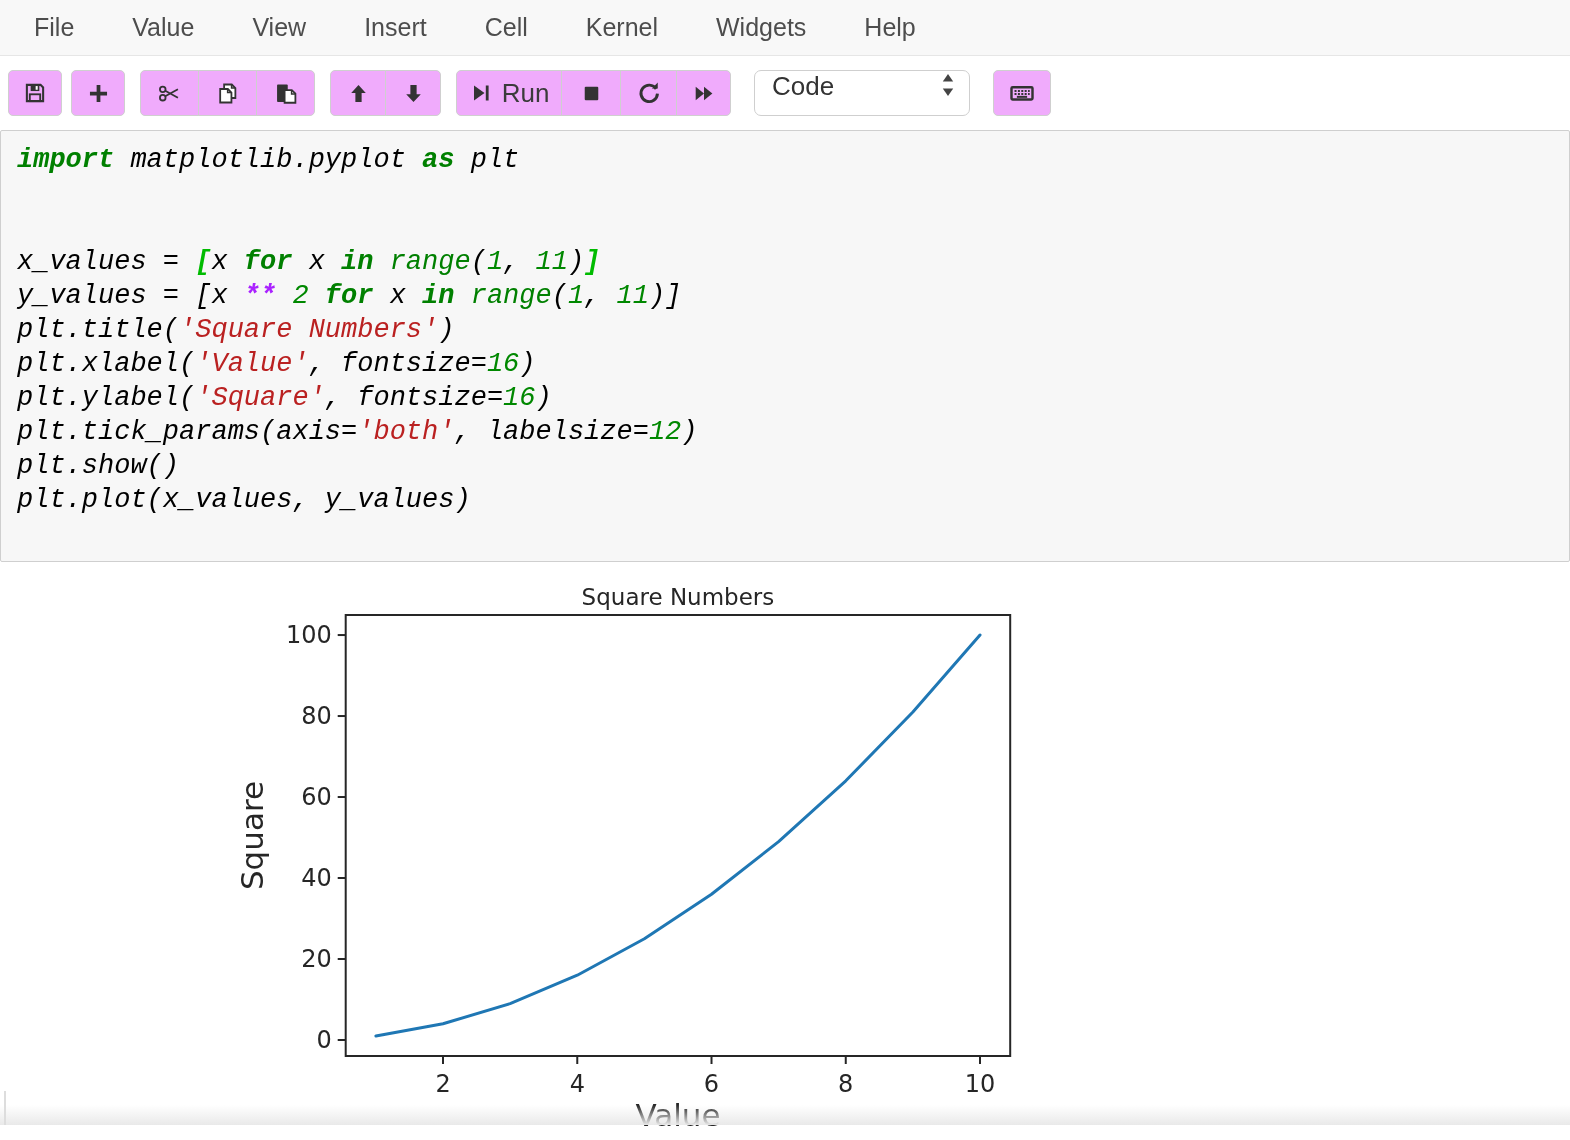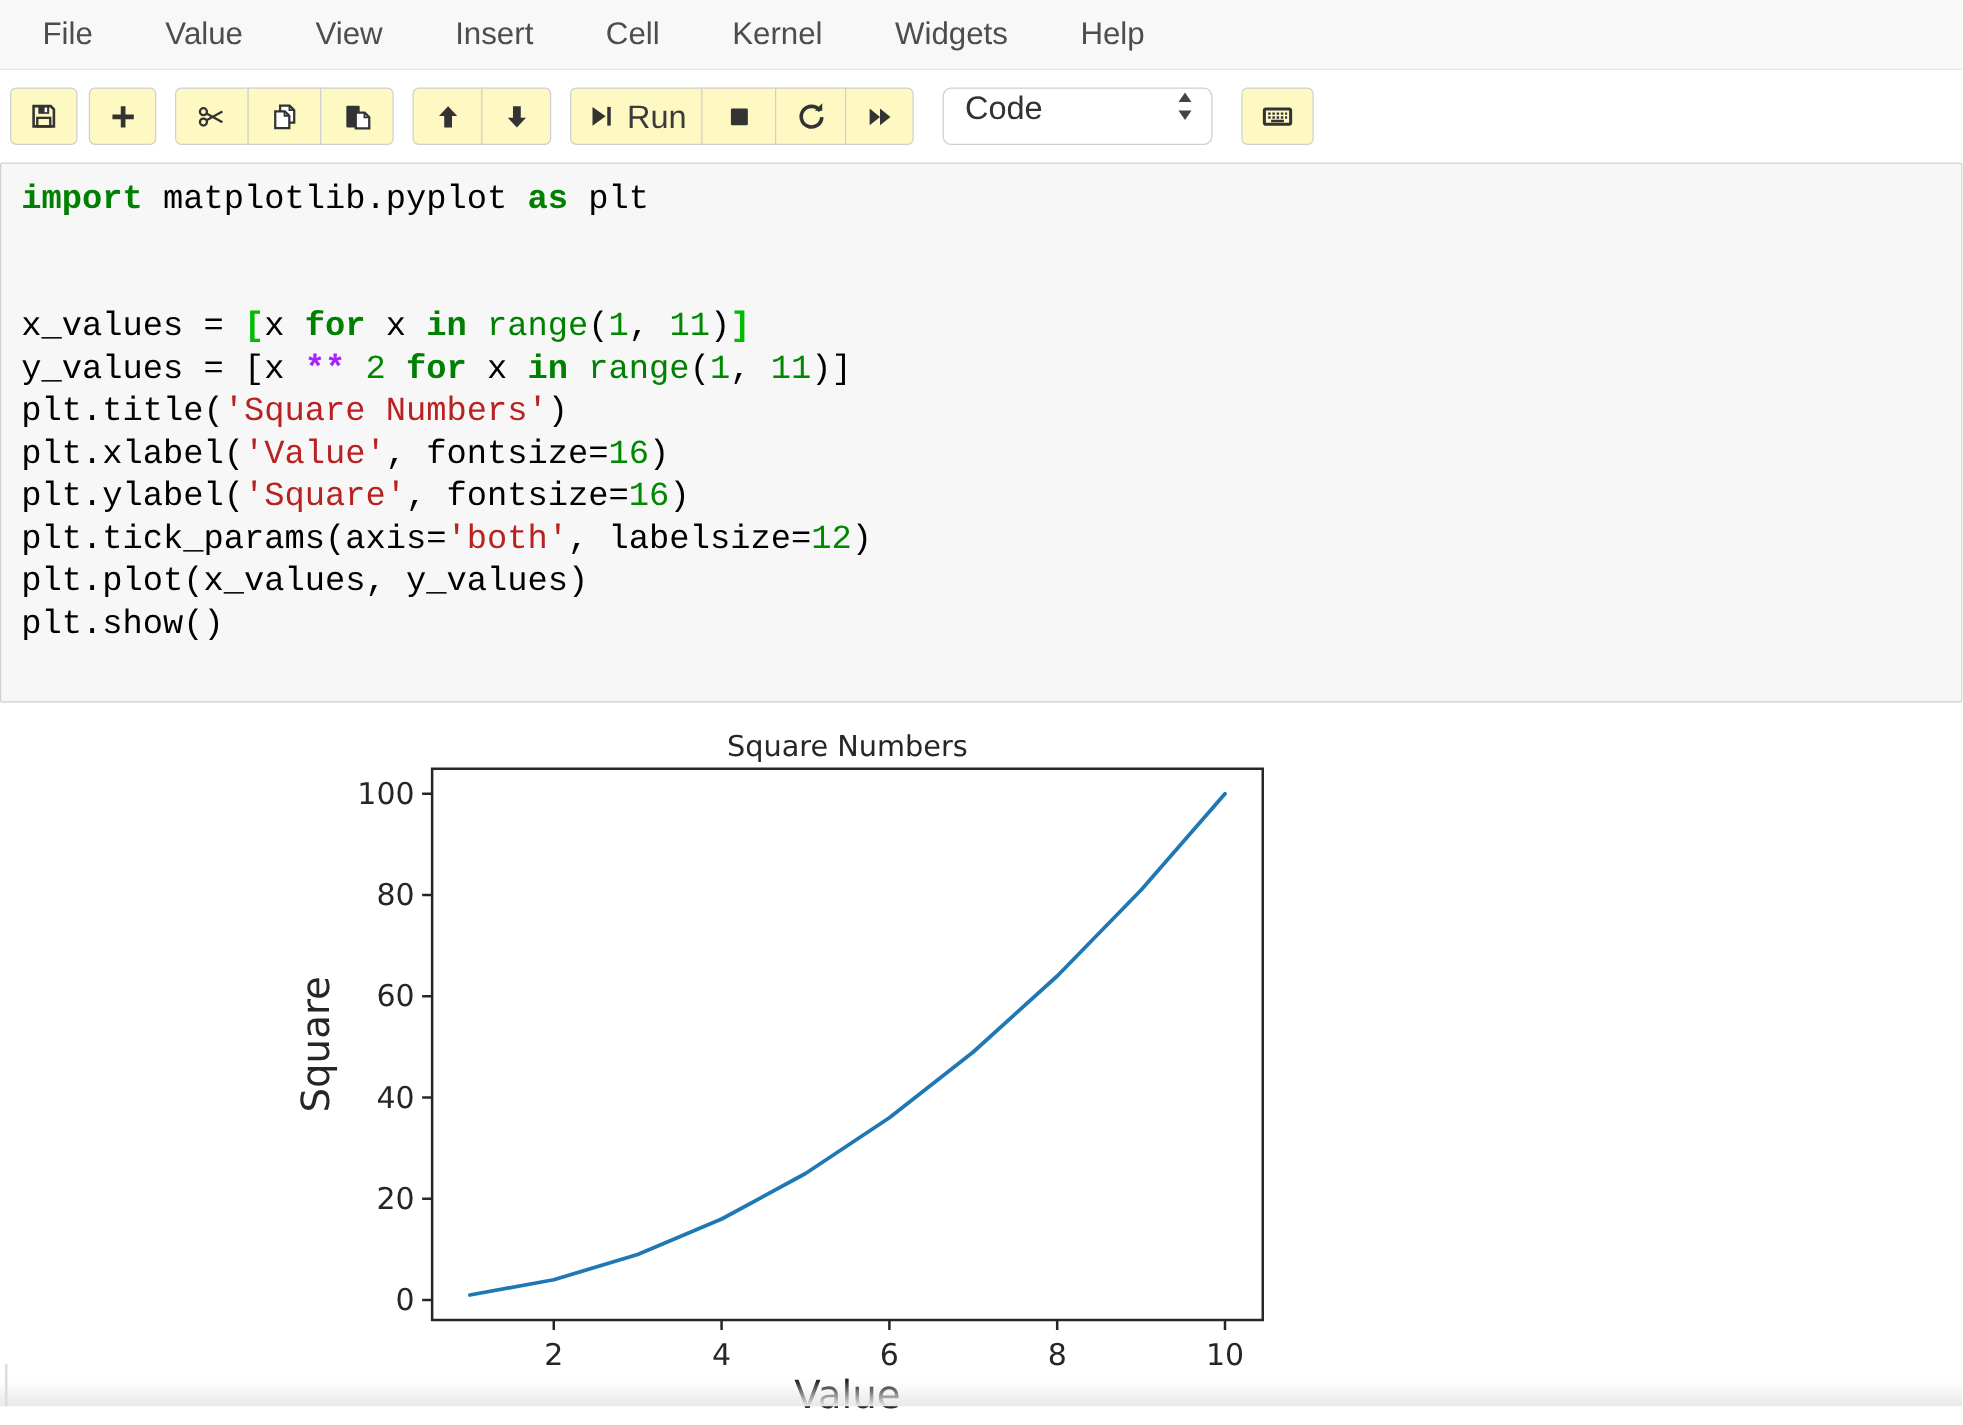--- a/index.html
+++ b/index.html
@@ -9,21 +9,21 @@
 
   
   .menubar { position:absolute; top:0; left:0; right:0; height:56px;
              background:#f8f8f8; border-bottom:1px solid #e6e6e6;
              display:flex; align-items:center; padding-left:34px; gap:58px; }
   .menu-item { font-size:25px; color:#4d4d4d; cursor:default; }
 
   
   .toolbar { position:absolute; top:57px; left:0; right:0; height:72px;
              background:#fff; display:flex; align-items:center; padding-left:8px; }
-  .tbtn { height:46px; min-width:54px; border:1px solid #cfcfcf; background:#fef9c3;
+  .tbtn { height:46px; min-width:54px; border:1px solid #cfcfcf; background:#f0abfc;
           border-radius:5px; display:flex; align-items:center; justify-content:center;
           color:#3b3b3b; }
   .tbtn svg { display:block; }
   .sep8  { margin-right:9px; }
   .sep15 { margin-right:15px; }
   .btn-group { display:flex; margin-right:15px; }
   .btn-group .tbtn { border-radius:0; margin-left:-1px; }
   .btn-group .tbtn:first-child { border-radius:5px 0 0 5px; margin-left:0; }
   .btn-group .tbtn:last-child  { border-radius:0 5px 5px 0; }
   .w59 { width:59px; } .w56 { width:56px; } .w60 { width:60px; }
@@ -38,21 +38,21 @@
 
   
   .cell { position:absolute; top:130px; left:0; right:0; }
   .input-area { display:flex; align-items:stretch; }
   .prompt { width:222px; flex:0 0 222px; text-align:right; padding:15px 12px 0 0;
             font-family:"Liberation Mono","DejaVu Sans Mono",monospace;
             font-size:26px; color:var(--c-prompt,#303F9F); white-space:pre; }
   .code-box { flex:1; background:#f7f7f7; border:1px solid #cfcfcf; border-radius:2px;
               padding:12px 8px 12px 16px; min-height:432px; }
   .code-line { font-family:"Liberation Mono","DejaVu Sans Mono",monospace;
-               font-size:27px; line-height:34px; color:#000; white-space:pre; }
+               font-size:27px; line-height:34px; color:#000; white-space:pre;font-style:italic; }
   .tok-kw { color:var(--c-keyword,#008000); font-weight:bold; }
   .tok-bi { color:var(--c-builtin,#008000); }
   .tok-nm { color:var(--c-number,#008800); }
   .tok-st { color:var(--c-string,#BA2121); }
   .tok-op { color:var(--c-operator,#AA22FF); font-weight:bold; }
   .tok-mb { color:var(--c-matching_bracket,#00BB00); font-weight:bold; }
 
   
   .output-area { position:absolute; top:575px; left:237px; }
   #chart text { font-family:"DejaVu Sans", sans-serif; }
@@ -184,22 +184,22 @@
       <div class="code-box" id="code-box">
           <div class="code-line"><span class="tok-kw">import</span><span class="tok-tx"> matplotlib.pyplot </span><span class="tok-kw">as</span><span class="tok-tx"> plt</span></div>
           <div class="code-line">&nbsp;</div>
           <div class="code-line">&nbsp;</div>
           <div class="code-line"><span class="tok-tx">x_values = </span><span class="tok-mb">[</span><span class="tok-tx">x </span><span class="tok-kw">for</span><span class="tok-tx"> x </span><span class="tok-kw">in</span><span class="tok-tx"> </span><span class="tok-bi">range</span><span class="tok-tx">(</span><span class="tok-nm">1</span><span class="tok-tx">, </span><span class="tok-nm">11</span><span class="tok-tx">)</span><span class="tok-mb">]</span></div>
           <div class="code-line"><span class="tok-tx">y_values = [x </span><span class="tok-op">**</span><span class="tok-tx"> </span><span class="tok-nm">2</span><span class="tok-tx"> </span><span class="tok-kw">for</span><span class="tok-tx"> x </span><span class="tok-kw">in</span><span class="tok-tx"> </span><span class="tok-bi">range</span><span class="tok-tx">(</span><span class="tok-nm">1</span><span class="tok-tx">, </span><span class="tok-nm">11</span><span class="tok-tx">)]</span></div>
           <div class="code-line"><span class="tok-tx">plt.title(</span><span class="tok-st">'Square Numbers'</span><span class="tok-tx">)</span></div>
           <div class="code-line"><span class="tok-tx">plt.xlabel(</span><span class="tok-st">'Value'</span><span class="tok-tx">, fontsize=</span><span class="tok-nm">16</span><span class="tok-tx">)</span></div>
           <div class="code-line"><span class="tok-tx">plt.ylabel(</span><span class="tok-st">'Square'</span><span class="tok-tx">, fontsize=</span><span class="tok-nm">16</span><span class="tok-tx">)</span></div>
           <div class="code-line"><span class="tok-tx">plt.tick_params(axis=</span><span class="tok-st">'both'</span><span class="tok-tx">, labelsize=</span><span class="tok-nm">12</span><span class="tok-tx">)</span></div>
+          <div class="code-line"><span class="tok-tx">plt.show()</span></div>
           <div class="code-line"><span class="tok-tx">plt.plot(x_values, y_values)</span></div>
-          <div class="code-line"><span class="tok-tx">plt.show()</span></div>
         </div>
     </div>
   </div>
 
   <div class="output-area">
     <svg id="chart" width="810" height="560" viewBox="0 0 810 560">
         <rect x="108.7" y="40" width="664.5" height="441" fill="#fff" stroke="#262626" stroke-width="2"></rect>
         <line x1="206.0257575757576" y1="481" x2="206.0257575757576" y2="489" stroke="#262626" stroke-width="2"></line>
         <text x="206.0257575757576" y="517" text-anchor="middle" font-size="24" fill="#262626">2</text>
         <line x1="340.26818181818186" y1="481" x2="340.26818181818186" y2="489" stroke="#262626" stroke-width="2"></line>

